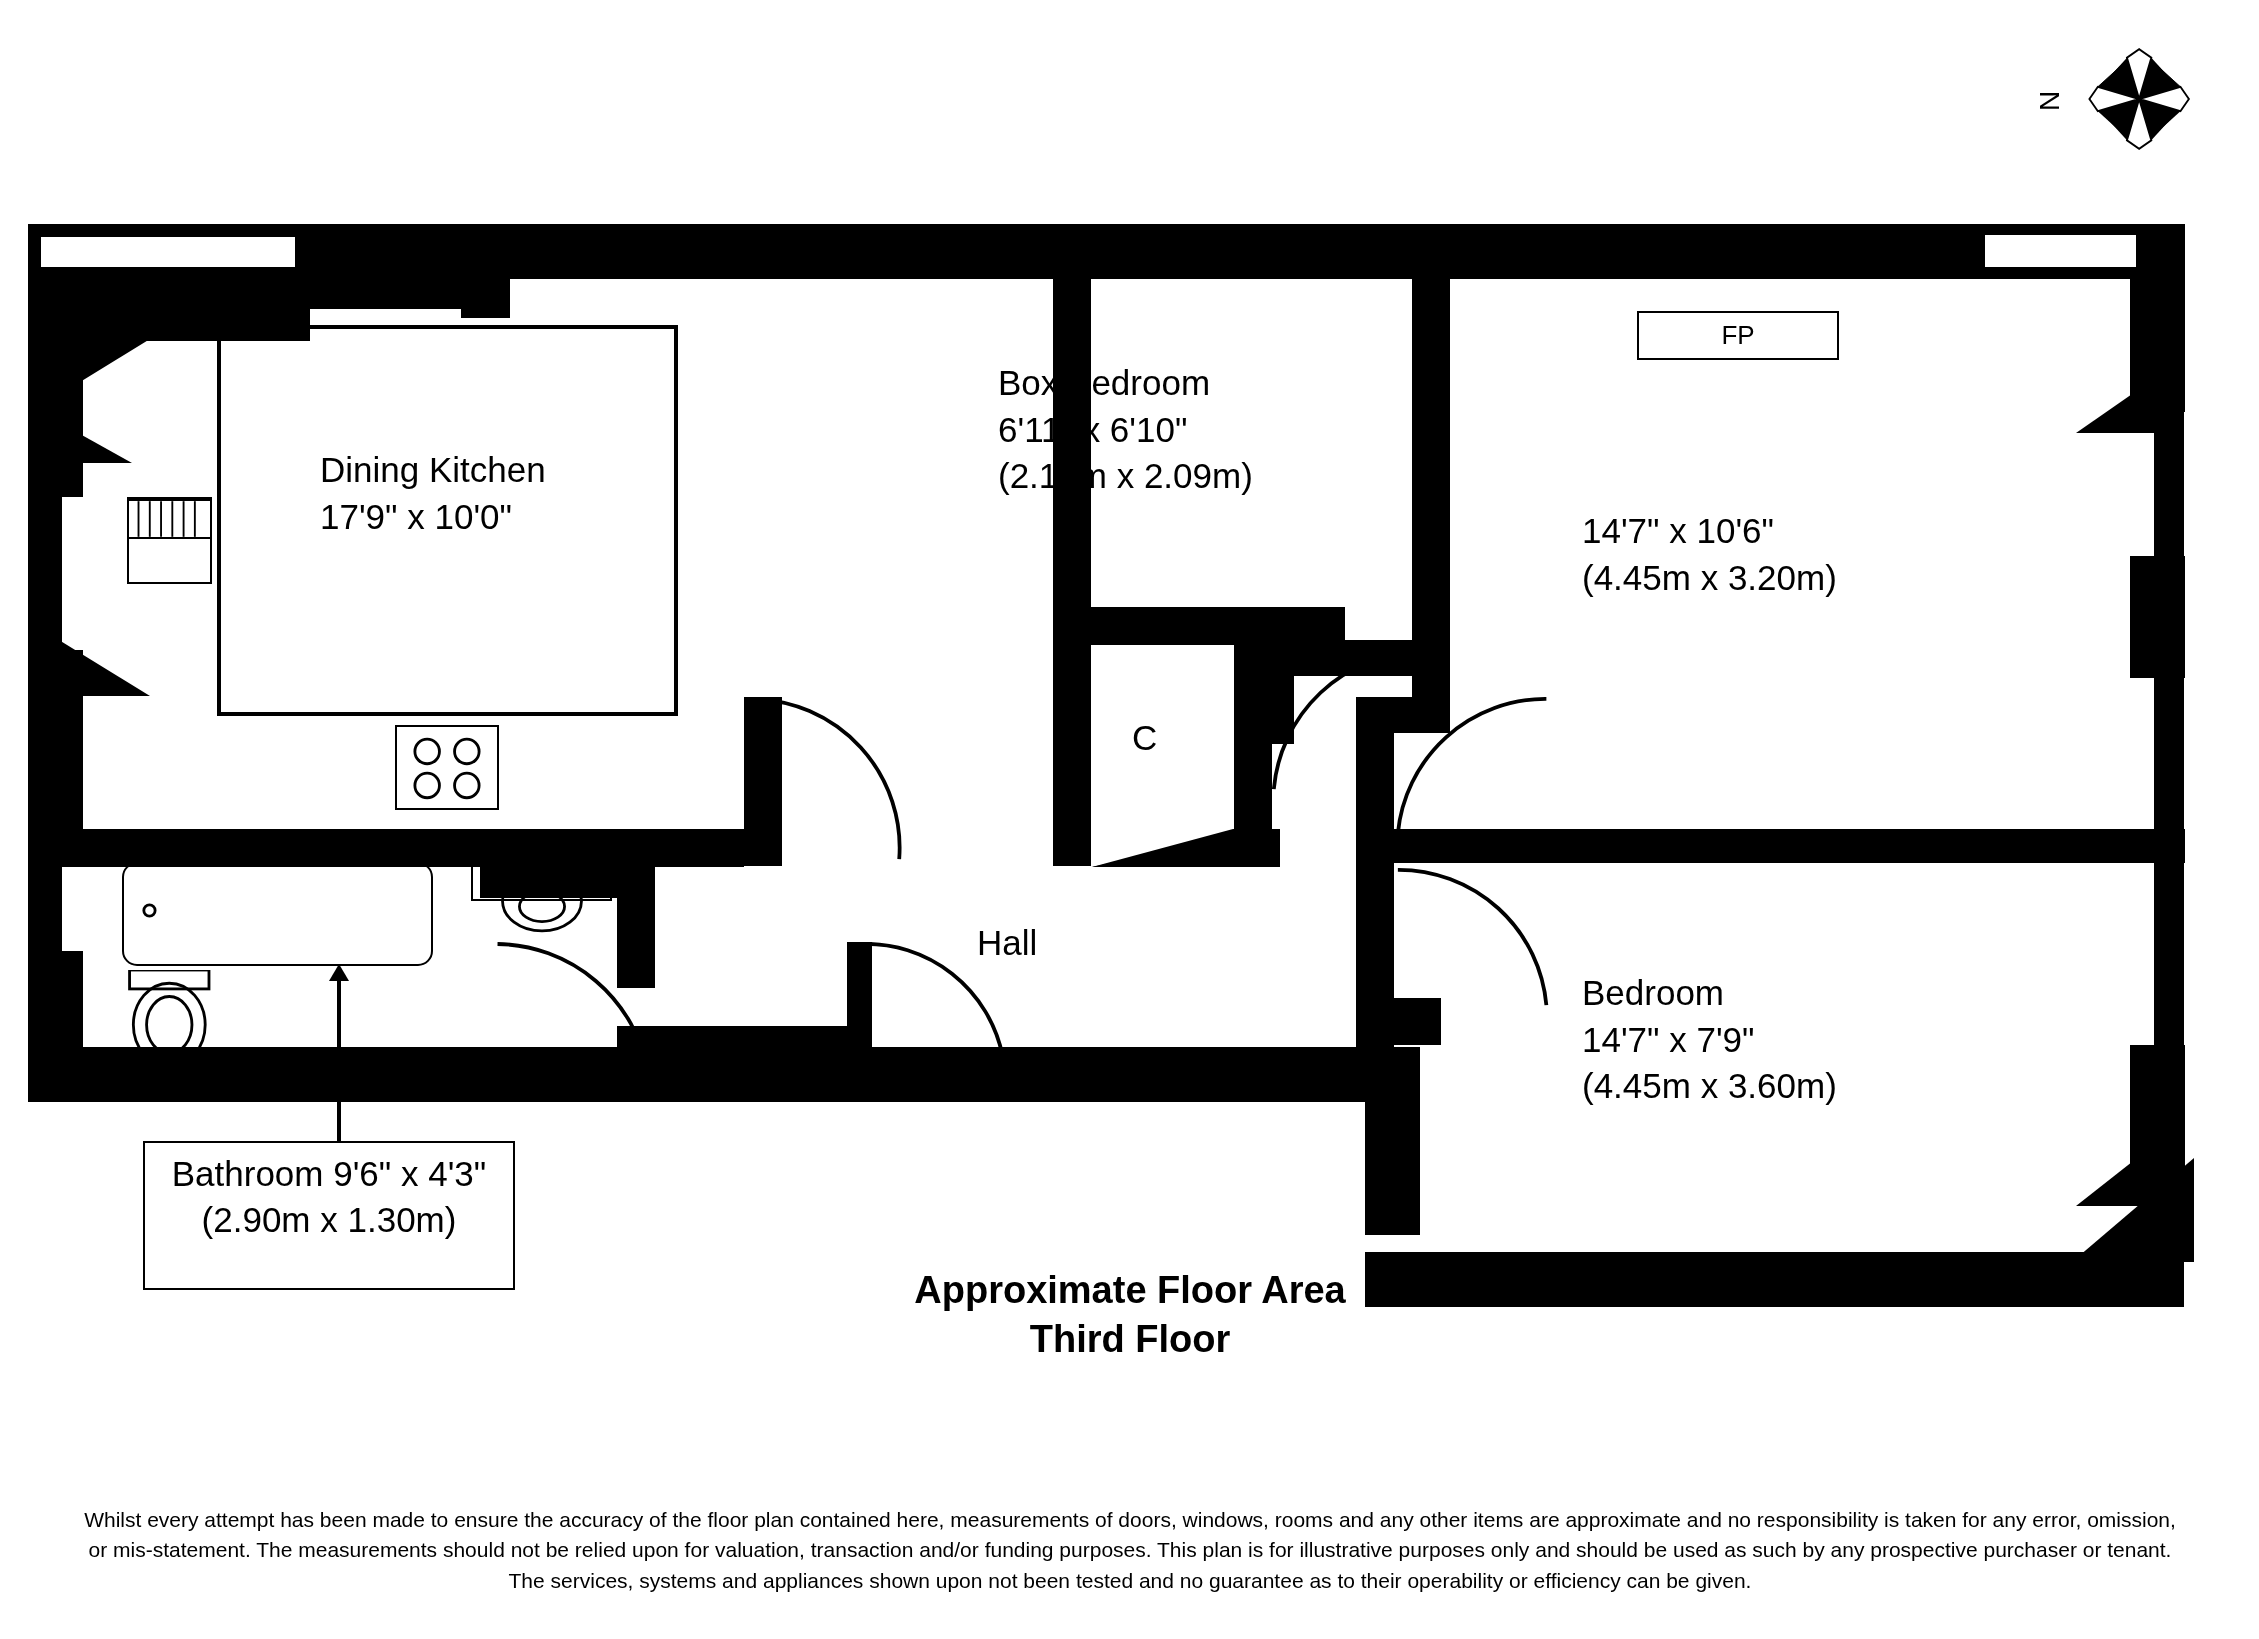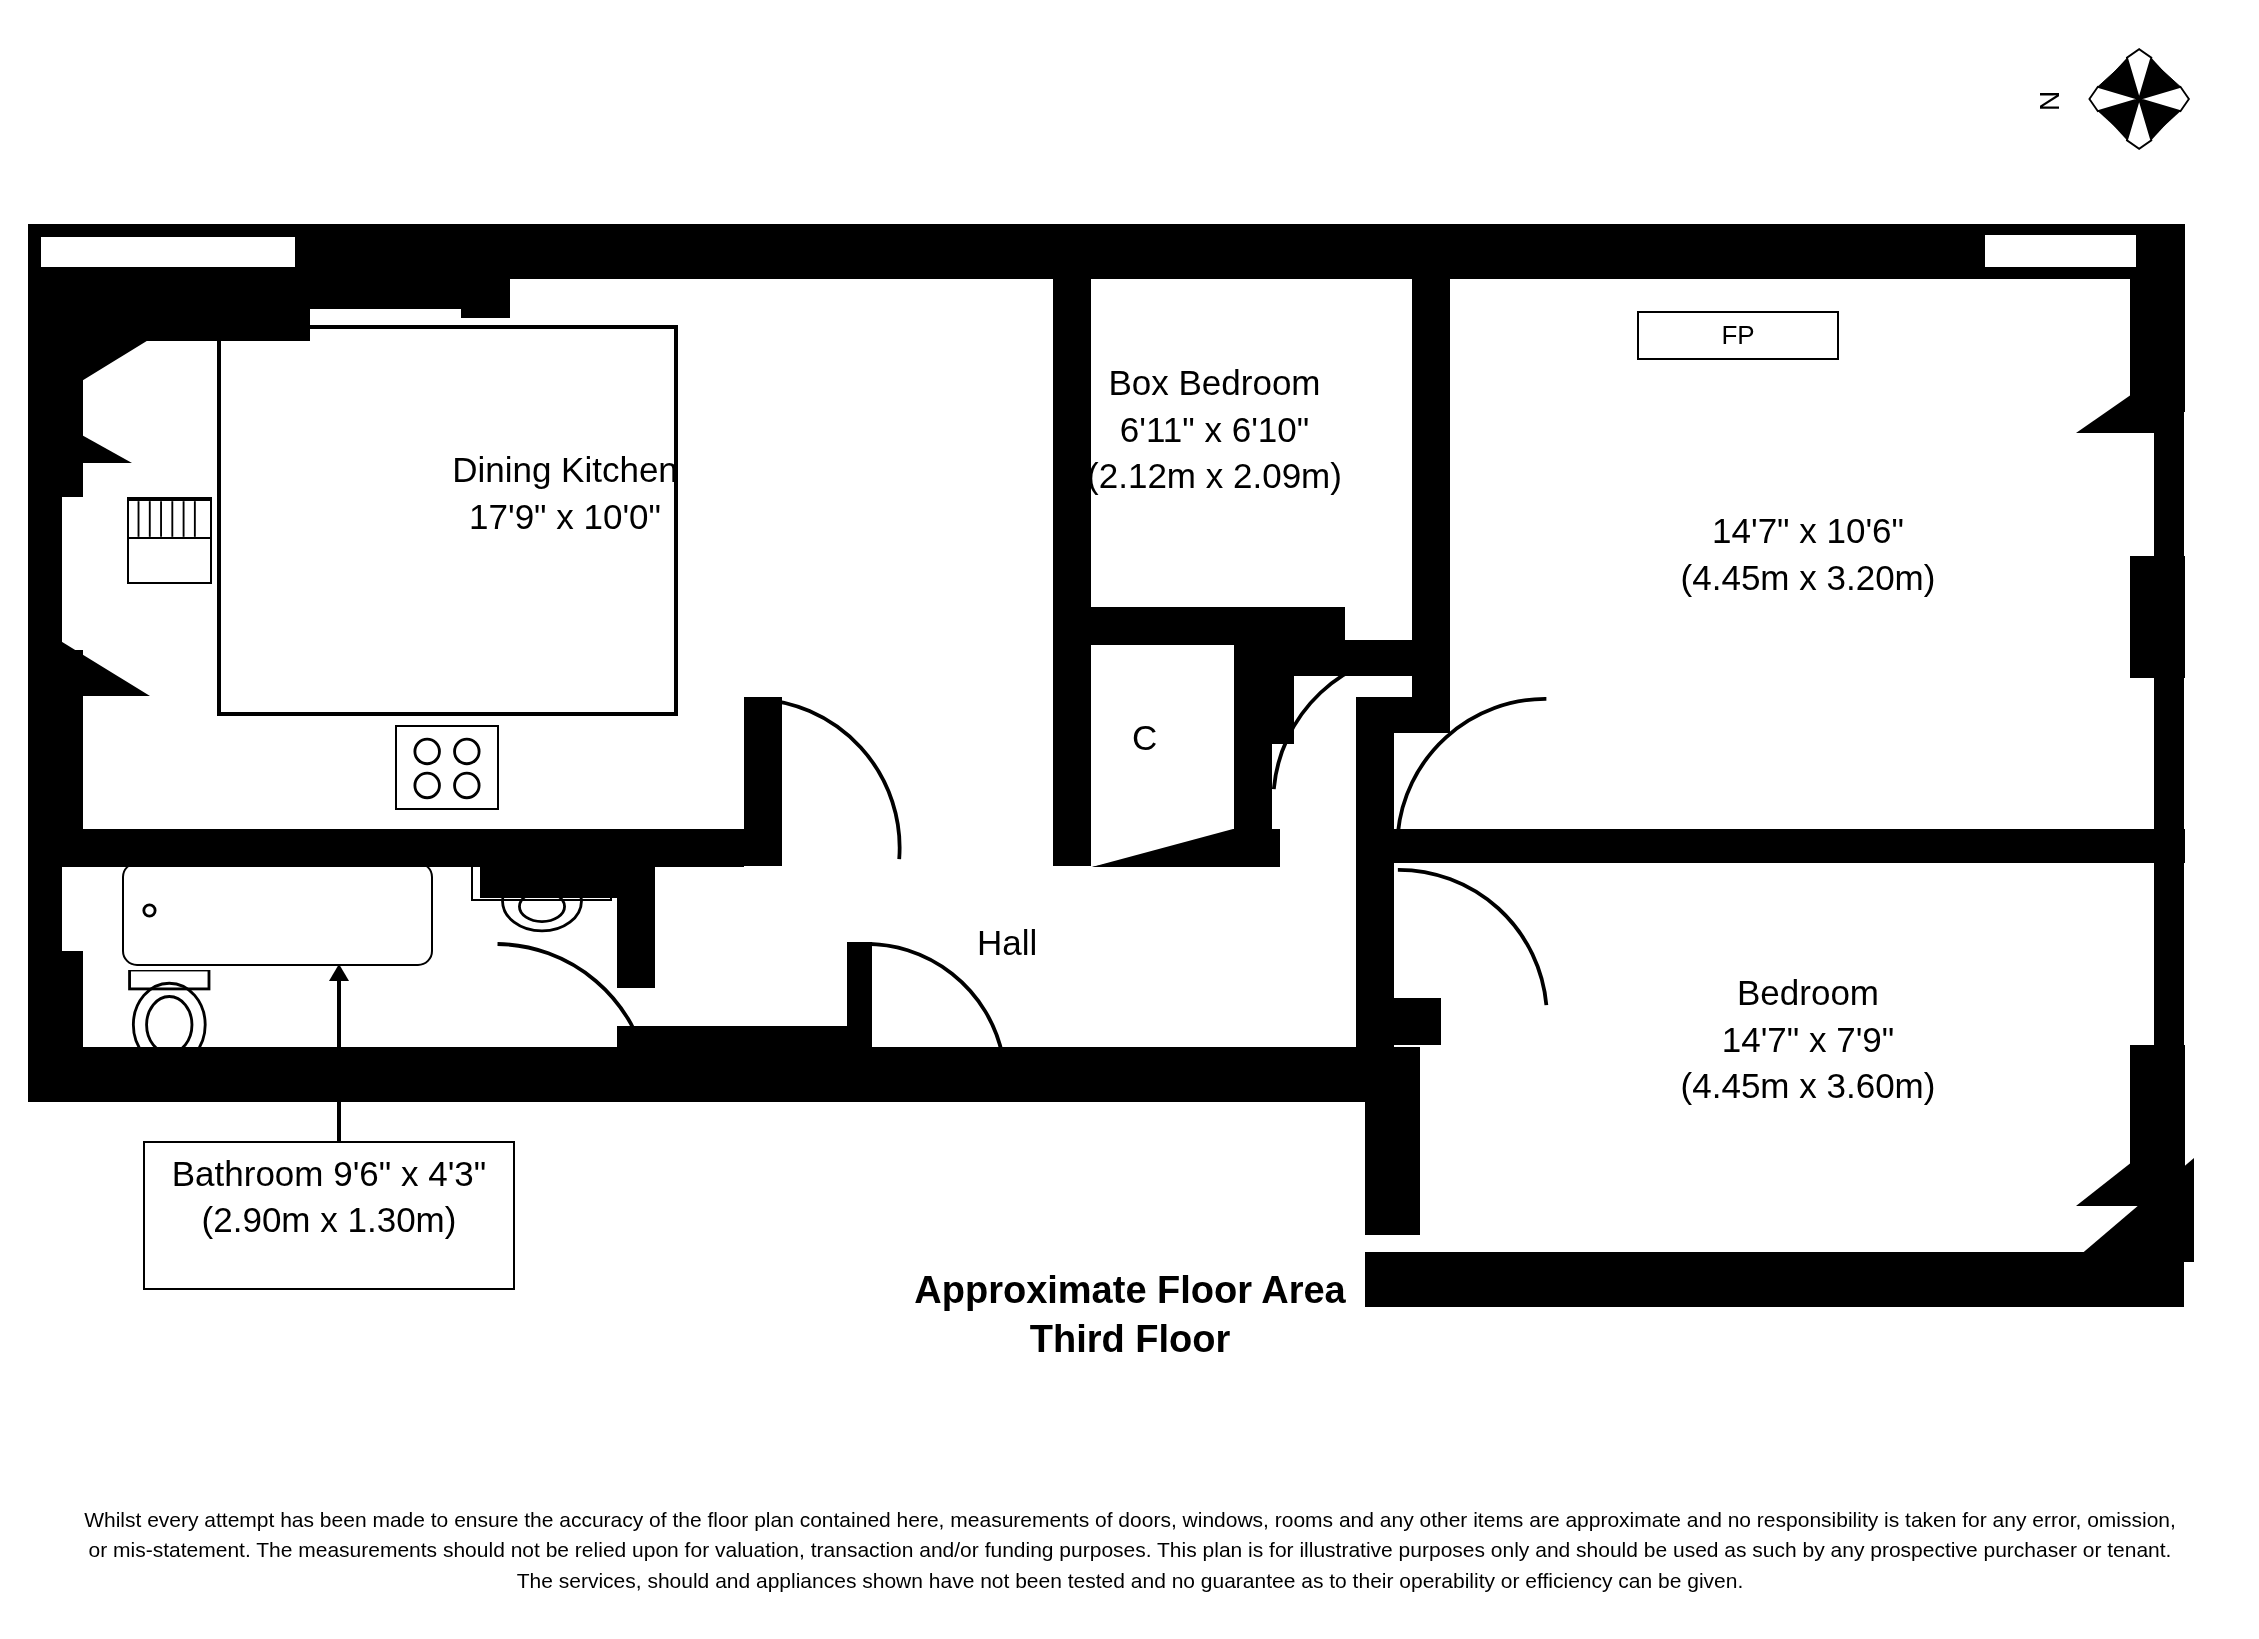--- a/index.html
+++ b/index.html
@@ -52,21 +52,21 @@
     box-sizing: border-box;
   }
   .thinline {
     position: absolute;
     background: #000000;
   }
 
   
   .room-label {
     position: absolute;
-    text-align: center;
+    text-align: left;
     font-size: 35px;
     line-height: 1.33;
     white-space: nowrap;
   }
   .room-label .nm { display: block; }
   .room-label .d1 { display: block; }
   .room-label .d2 { display: block; }
 
   .fp-box {
     position: absolute;
@@ -348,17 +348,17 @@
   <div class="hall-label" style="left:977px; top:923px;">Hall</div>
 
   <div class="summary" style="top:1266px;">
     <span>Approximate Floor Area</span>
     <span>Third Floor</span>
   </div>
 
   <div class="disclaimer" style="top:1505px;">
     <span>Whilst every attempt has been made to ensure the accuracy of the floor plan contained here, measurements of doors, windows, rooms and any other items are approximate and no responsibility is taken for any error, omission,</span>
     <span>or mis-statement. The measurements should not be relied upon for valuation, transaction and/or funding purposes. This plan is for illustrative purposes only and should be used as such by any prospective purchaser or tenant.</span>
-    <span>The services, should and appliances shown have not been tested and no guarantee as to their operability or efficiency can be given.</span>
+    <span>The services, systems and appliances shown upon not been tested and no guarantee as to their operability or efficiency can be given.</span>
   </div>
 
 </div>
 
 
 </body></html>

